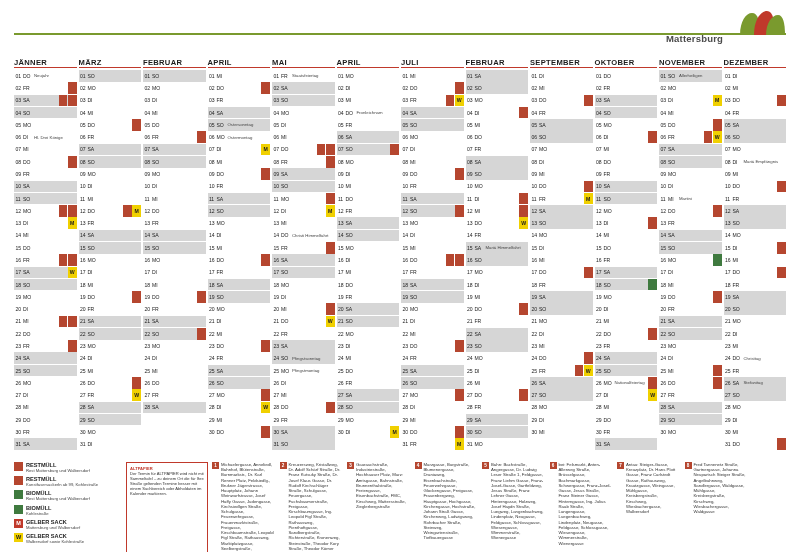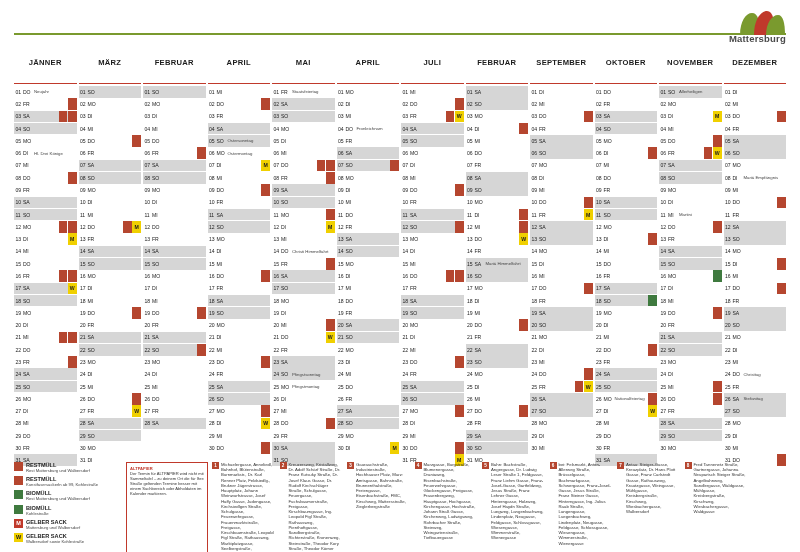--- a/index.html
+++ b/index.html
@@ -19,36 +19,35 @@
     background: #7a9a2e;
   }
   .title {
     position: absolute; left: 14px; top: 36px;
     font-size: 15.5px; font-weight: bold; letter-spacing: .4px;
     color: #1c1c1c;
   }
   .logo { position: absolute; right: 14px; top: 5px; width: 120px; height: 42px; }
   .logo-text {
     position: absolute; right: 14px; top: 33px; width: 120px;
-    text-align: right; font-size: 9.5px; font-weight: bold; color: #4a4a4a;
+    text-align: left; font-size: 9.5px; font-weight: bold; color: #4a4a4a;
     letter-spacing: .2px;
   }
 
   
   .months {
     position: absolute; left: 14px; top: 58px; width: 772px;
     display: flex; gap: 2px;
   }
   .month { width: 63.5px; }
   .month-name {
     font-size: 7.6px; font-weight: bold; color: #1c1c1c;
-    letter-spacing: .3px; padding-bottom: 16px;
+    letter-spacing: .3px; padding-bottom: 0;
     border-bottom: 1.2px solid #c0392b;
     margin-bottom: 2px;
-    text-align: center;
   }
   .day {
     position: relative;
     height: 11.6px; margin-bottom: .7px;
     background: #ffffff;
     display: flex; align-items: center;
   }
   .day.we { background: #d6d6d6; }
   .day-num {
     font-size: 5.1px; color: #222; width: 9px; text-align: left;

